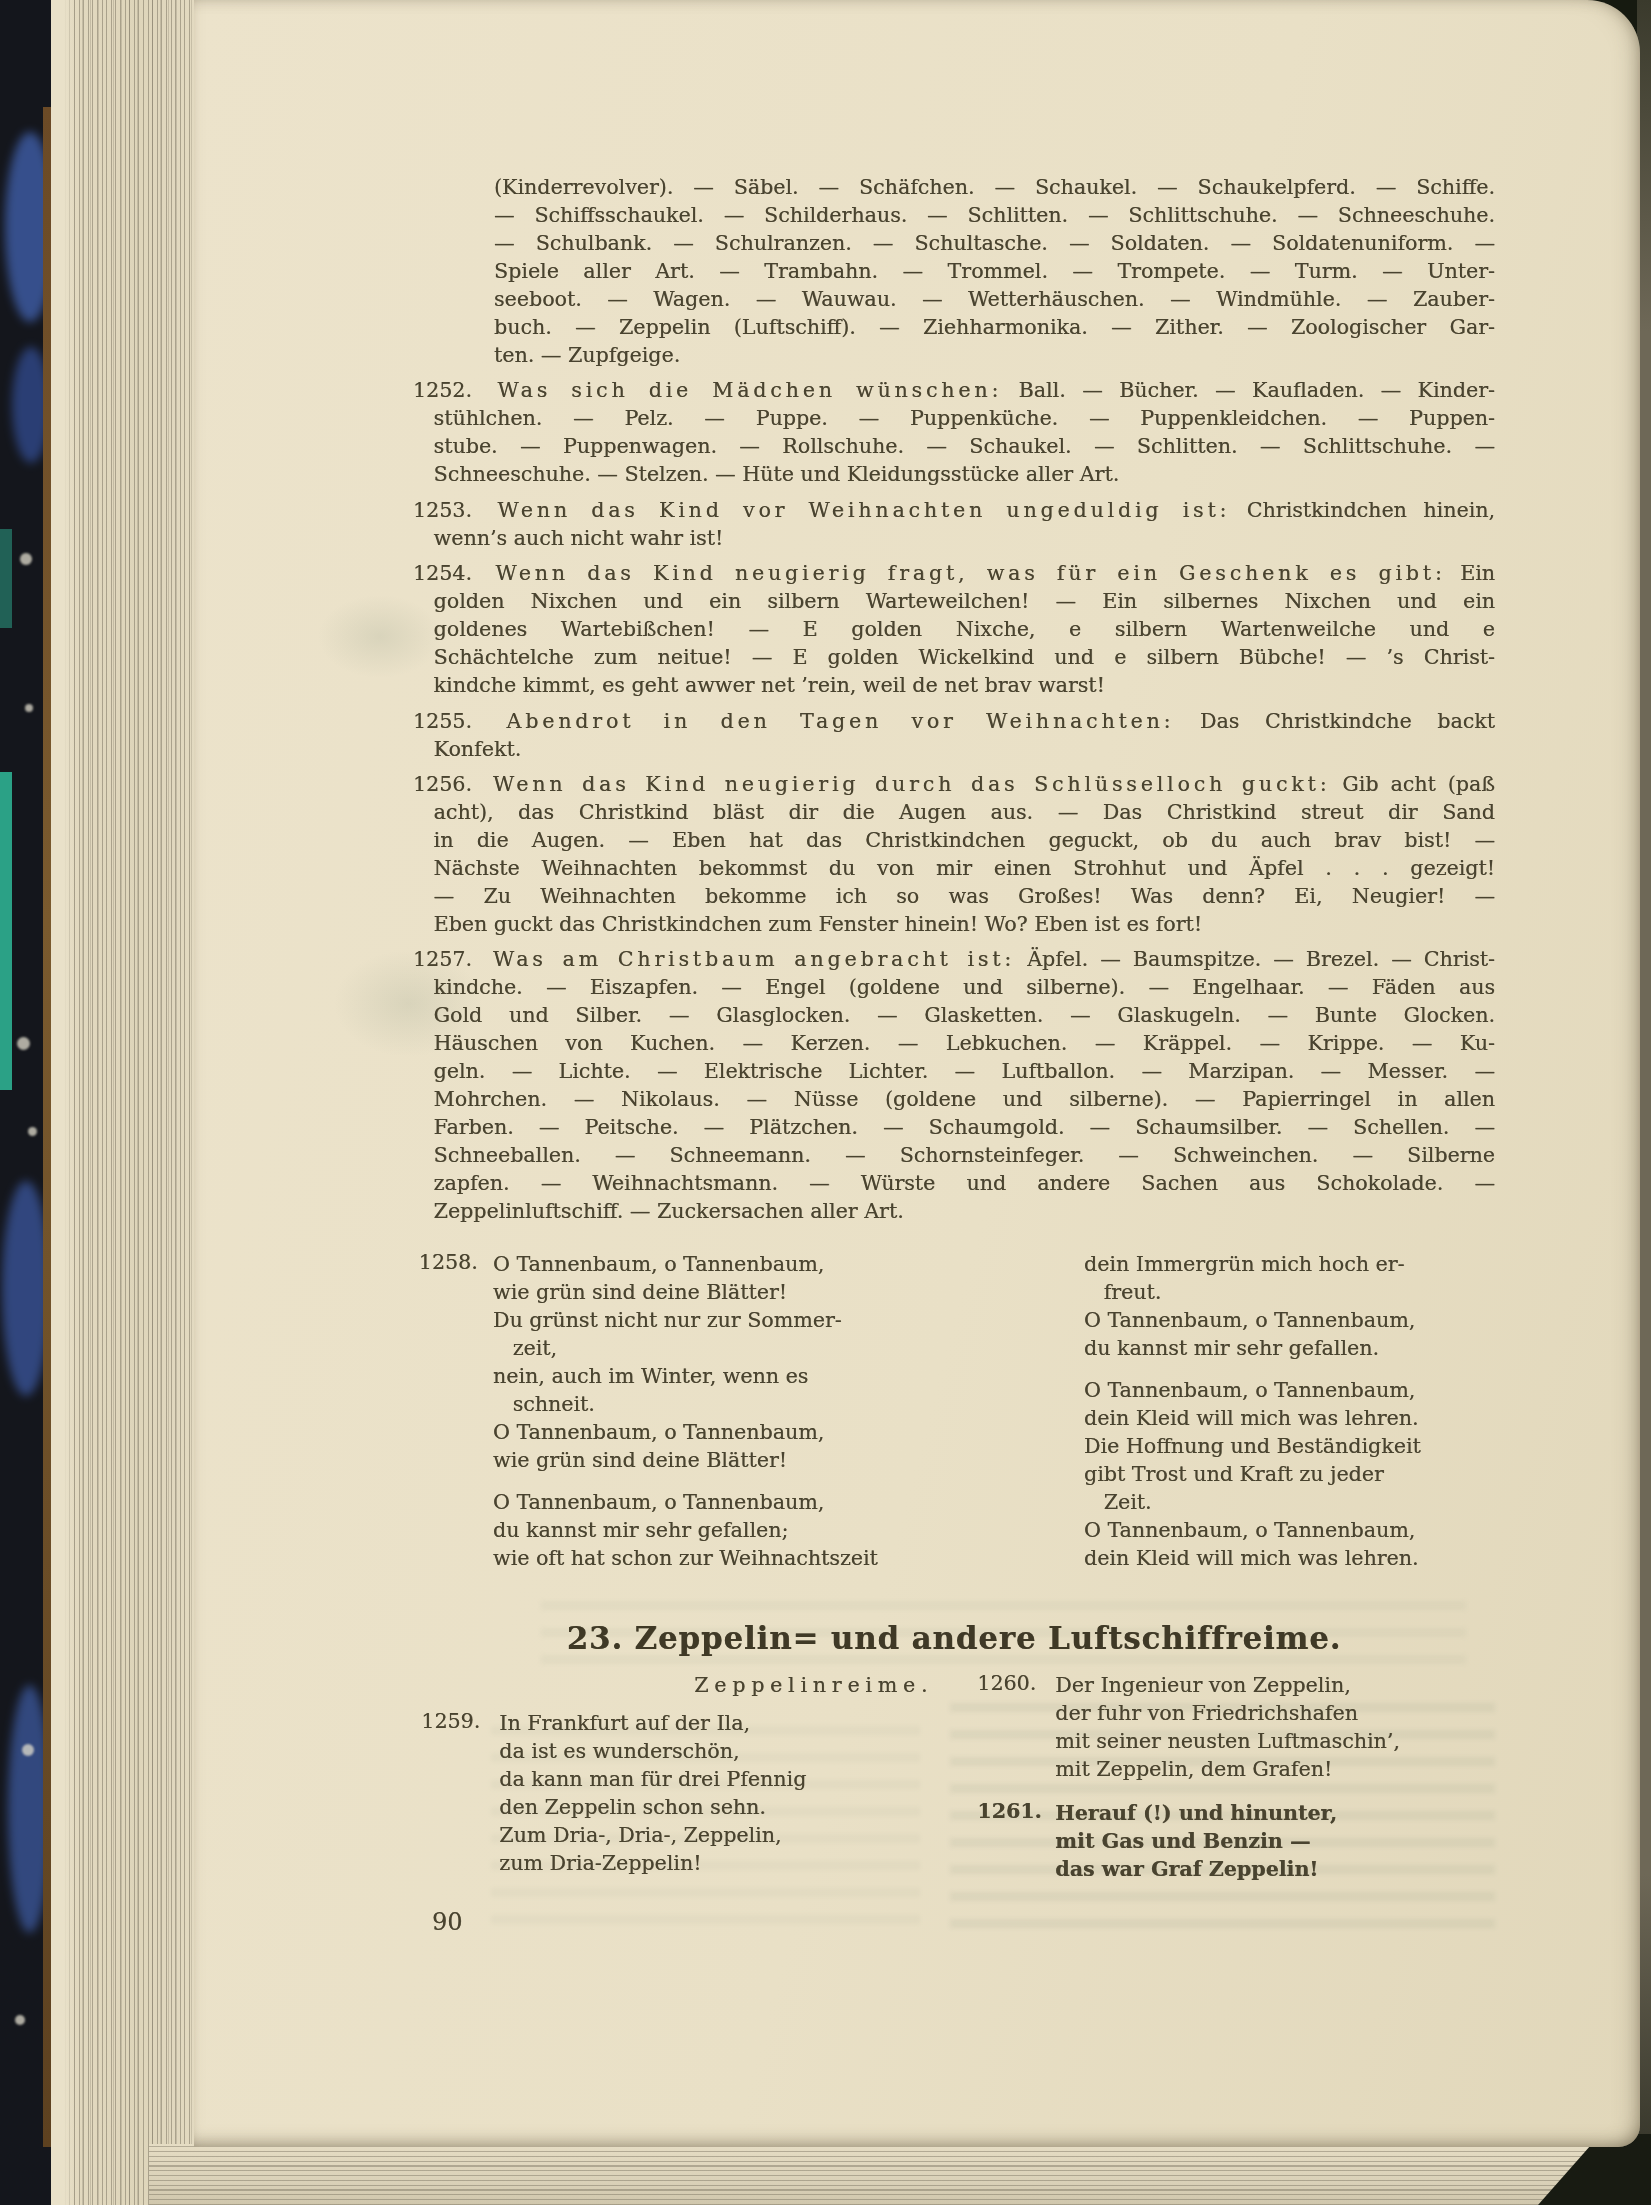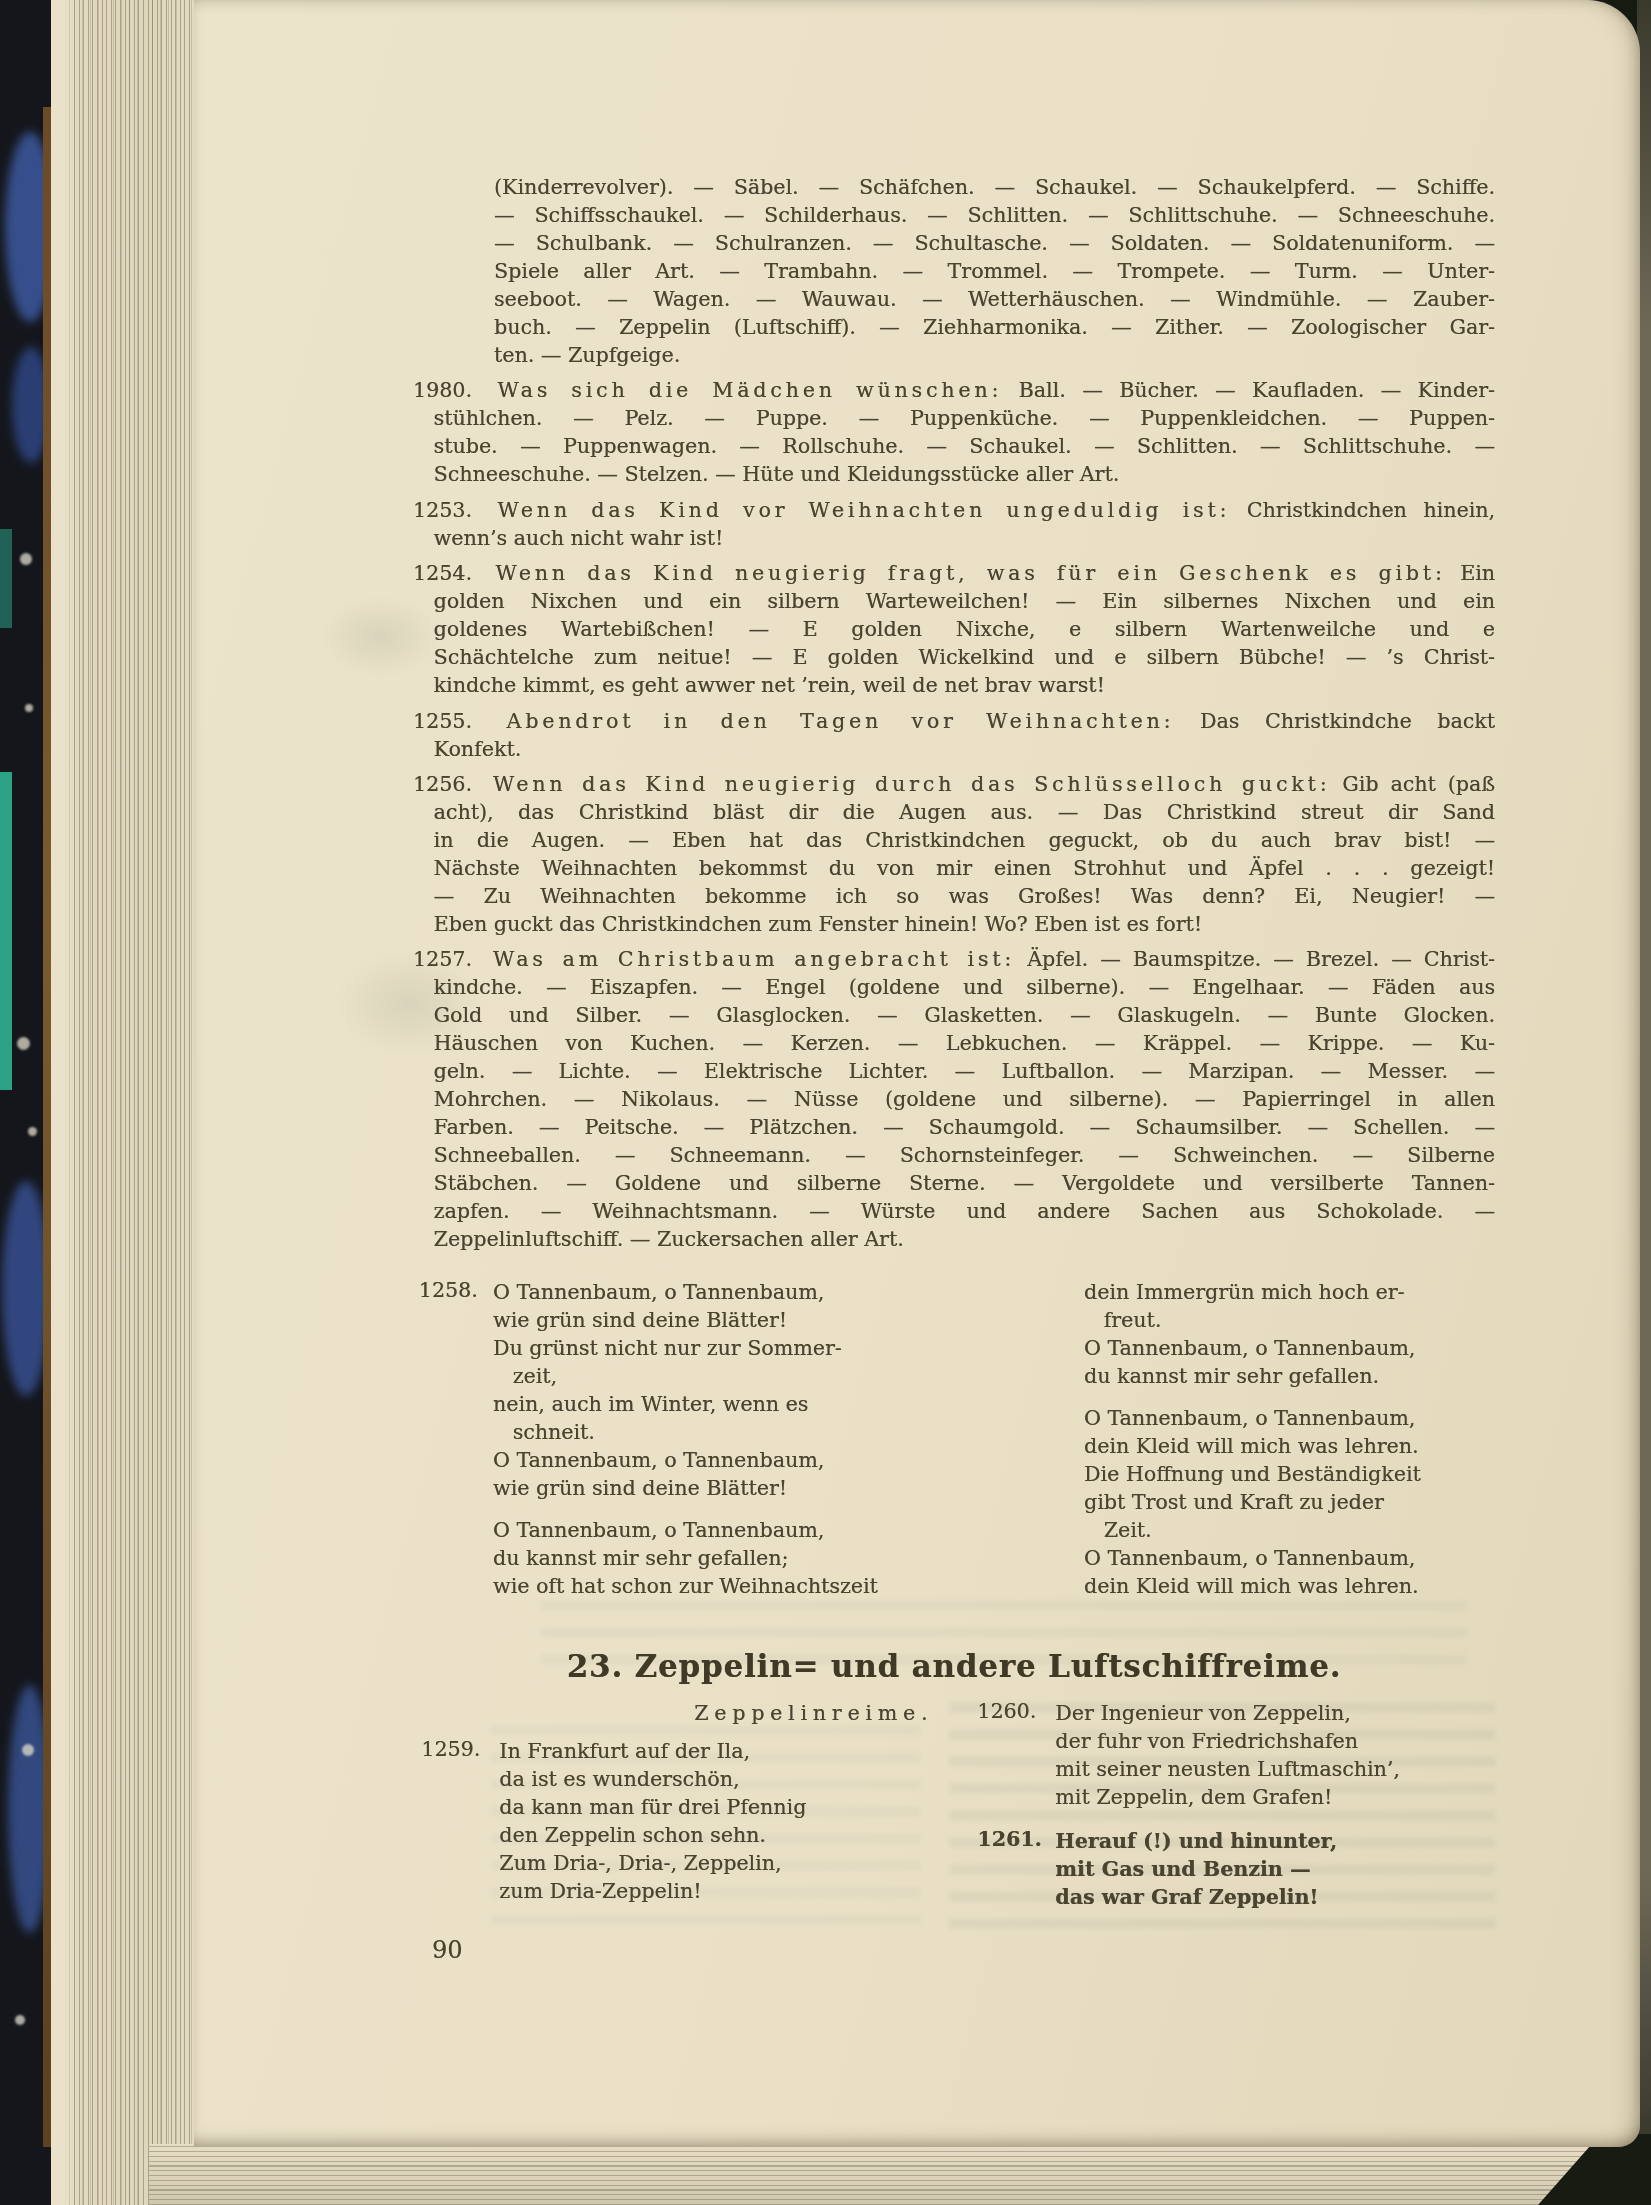--- a/index.html
+++ b/index.html
@@ -112,21 +112,21 @@
           <div class="line">— Schiffsschaukel. — Schilderhaus. — Schlitten. — Schlittschuhe. — Schneeschuhe.</div>
           <div class="line">— Schulbank. — Schulranzen. — Schultasche. — Soldaten. — Soldatenuniform. —</div>
           <div class="line">Spiele aller Art. — Trambahn. — Trommel. — Trompete. — Turm. — Unter-</div>
           <div class="line">seeboot. — Wagen. — Wauwau. — Wetterhäuschen. — Windmühle. — Zauber-</div>
           <div class="line">buch. — Zeppelin (Luftschiff). — Ziehharmonika. — Zither. — Zoologischer Gar-</div>
           <div class="line last">ten. — Zupfgeige.</div>
         </div>
 
       <div class="entry prose">
         <div class="fline">
-          <span class="num">1980.</span>
+          <span class="num">1252.</span>
           <span class="lead">Was sich die Mädchen wünschen:</span>
           <span class="rest">Ball. — Bücher. — Kaufladen. — Kinder-</span>
         </div>
         <div>
             <div class="line">stühlchen. — Pelz. — Puppe. — Puppenküche. — Puppenkleidchen. — Puppen-</div>
             <div class="line">stube. — Puppenwagen. — Rollschuhe. — Schaukel. — Schlitten. — Schlittschuhe. —</div>
             <div class="line last">Schneeschuhe. — Stelzen. — Hüte und Kleidungsstücke aller Art.</div>
           </div>
       </div>
 
@@ -188,21 +188,20 @@
           <span class="rest">Äpfel. — Baumspitze. — Brezel. — Christ-</span>
         </div>
         <div>
             <div class="line">kindche. — Eiszapfen. — Engel (goldene und silberne). — Engelhaar. — Fäden aus</div>
             <div class="line">Gold und Silber. — Glasglocken. — Glasketten. — Glaskugeln. — Bunte Glocken.</div>
             <div class="line">Häuschen von Kuchen. — Kerzen. — Lebkuchen. — Kräppel. — Krippe. — Ku-</div>
             <div class="line">geln. — Lichte. — Elektrische Lichter. — Luftballon. — Marzipan. — Messer. —</div>
             <div class="line">Mohrchen. — Nikolaus. — Nüsse (goldene und silberne). — Papierringel in allen</div>
             <div class="line">Farben. — Peitsche. — Plätzchen. — Schaumgold. — Schaumsilber. — Schellen. —</div>
             <div class="line">Schneeballen. — Schneemann. — Schornsteinfeger. — Schweinchen. — Silberne</div>
-            <div class="line">Stäbchen. — Goldene und silberne Sterne. — Vergoldete und versilberte Tannen-</div>
             <div class="line">zapfen. — Weihnachtsmann. — Würste und andere Sachen aus Schokolade. —</div>
             <div class="line last">Zeppelinluftschiff. — Zuckersachen aller Art.</div>
           </div>
       </div>
 
       <div class="poem">
         <span class="poem-num">1258.</span>
         <div class="poem-col-left">
             <div class="line">O Tannenbaum, o Tannenbaum,</div>
             <div class="line">wie grün sind deine Blätter!</div>

